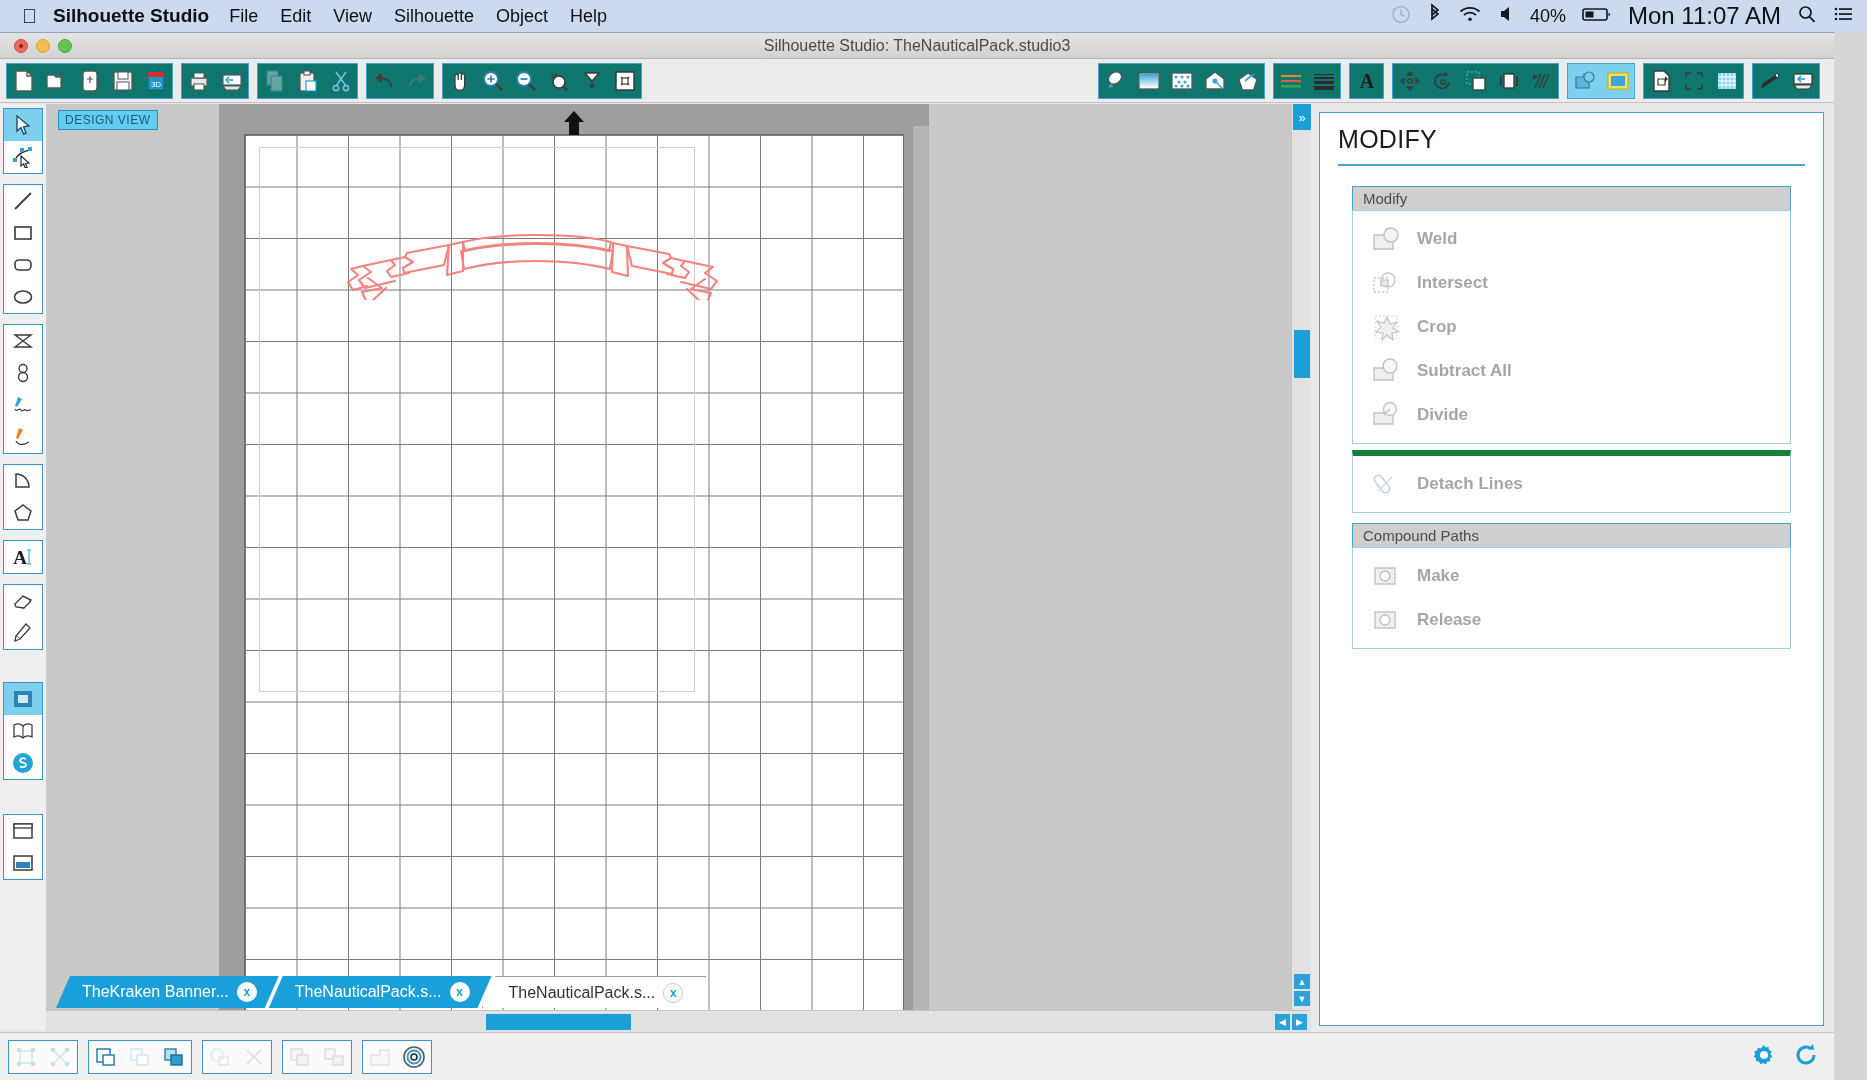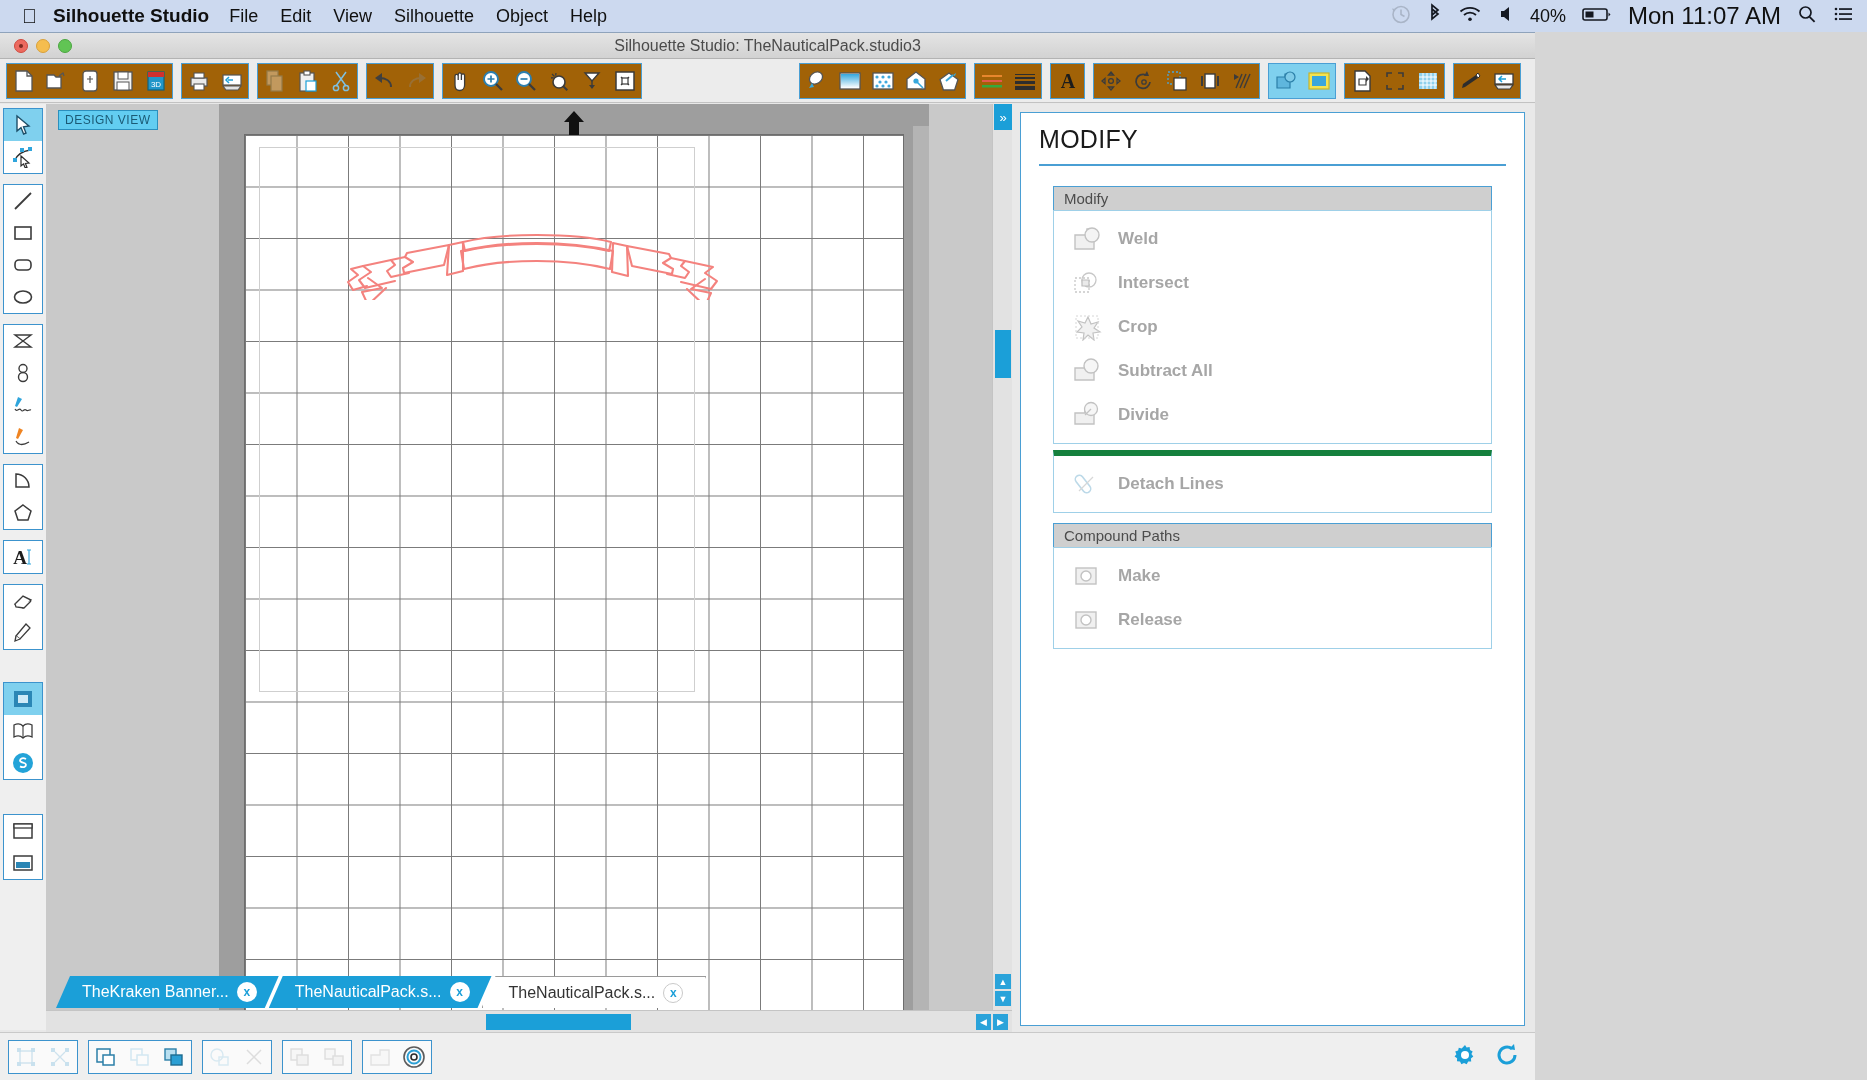--- a/index.html
+++ b/index.html
@@ -19,21 +19,21 @@
   }
   #menubar .apple { font-size:20px; margin:0 16px 0 10px; line-height:1; }
   #menubar .app-name { font-weight:bold; font-size:19px; margin-right:20px; }
   #menubar .mitem { margin-right:22px; font-size:18px; }
   #menubar .right { margin-left:auto; display:flex; align-items:center; gap:16px; }
   #menubar .right .clock { font-size:24px; }
   .mb-ico { display:inline-block; }
 
   
   #window {
-    position:absolute; left:0; top:32px; width:1535px; height:1048px;
+    position:absolute; left:0; top:32px; width:1834px; height:1048px;
     background:#e8e8e8;
     border-top:1px solid #8fa3bb;
   }
   #titlebar {
     height:26px;
     background:linear-gradient(#e4e4e4,#d2d2d2);
     border-bottom:1px solid #b3b3b3;
     display:flex; align-items:center; position:relative;
   }
   .traffic { display:flex; gap:8px; padding-left:14px; }
@@ -49,21 +49,21 @@
 
   
   #toolbar {
     height:44px; background:#ececec;
     border-bottom:1px solid #c2c2c2;
     display:flex; align-items:center; padding:0 6px;
     position:relative;
   }
   .tgroup {
     display:flex; align-items:center; height:36px;
-    border:1px solid #4a9fd4; background:#a16207;
+    border:1px solid #4a9fd4; background:#0f766e;
     margin-right:8px;
   }
   .tbtn {
     width:33px; height:34px; display:flex; align-items:center; justify-content:center;
     cursor:pointer;
   }
   .tbtn.act { background:#7fd0ee; }
   .tbtn svg { display:block; }
   .tright { margin-left:auto; display:flex; align-items:center; }
 

